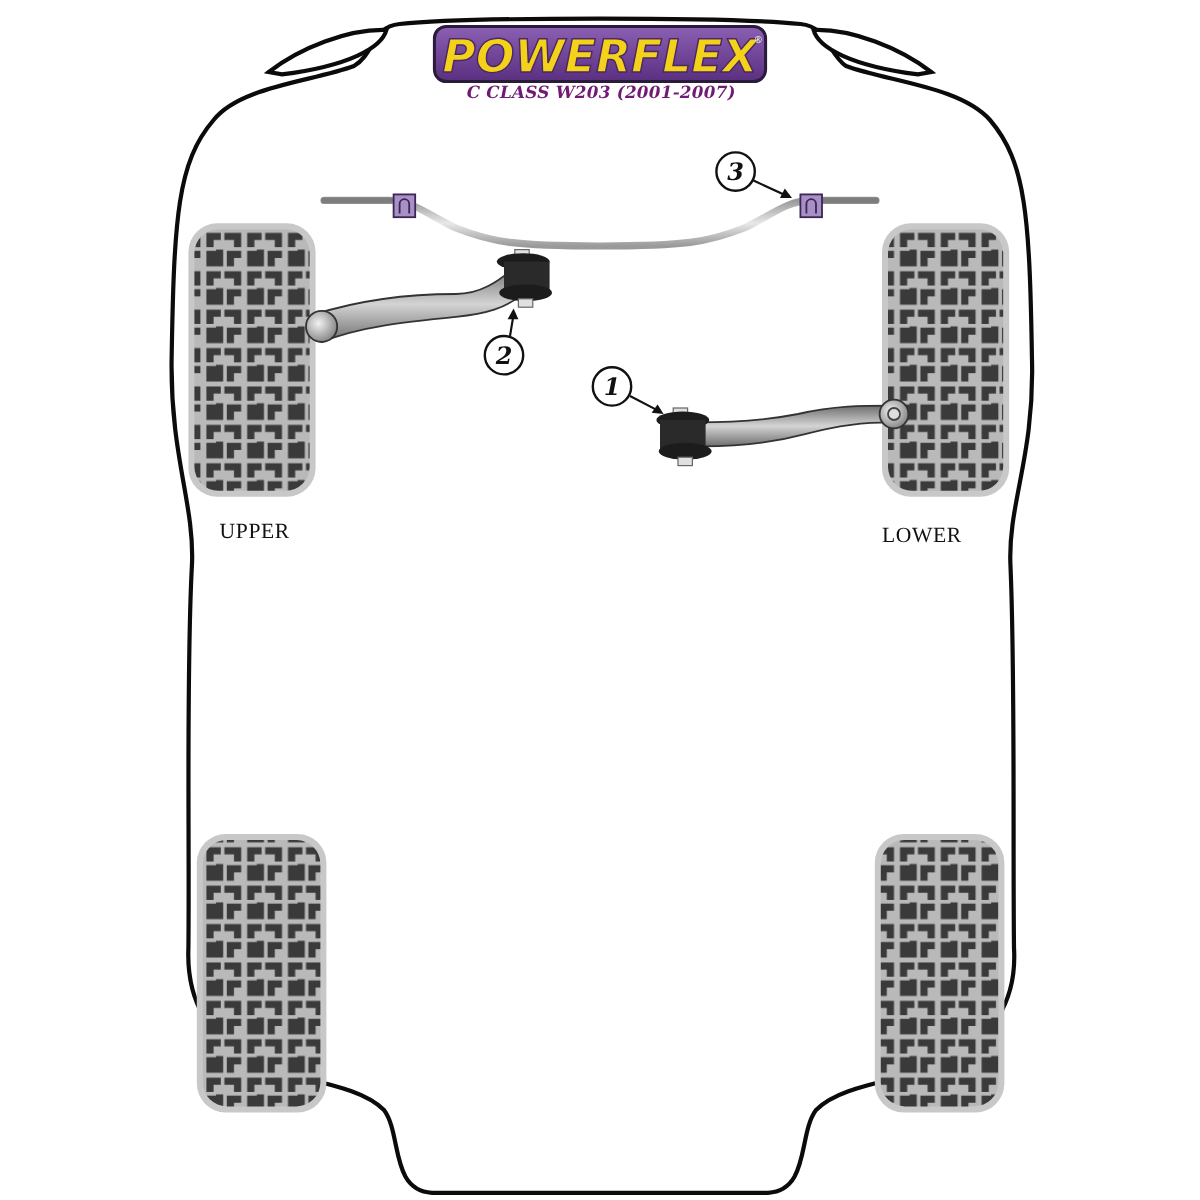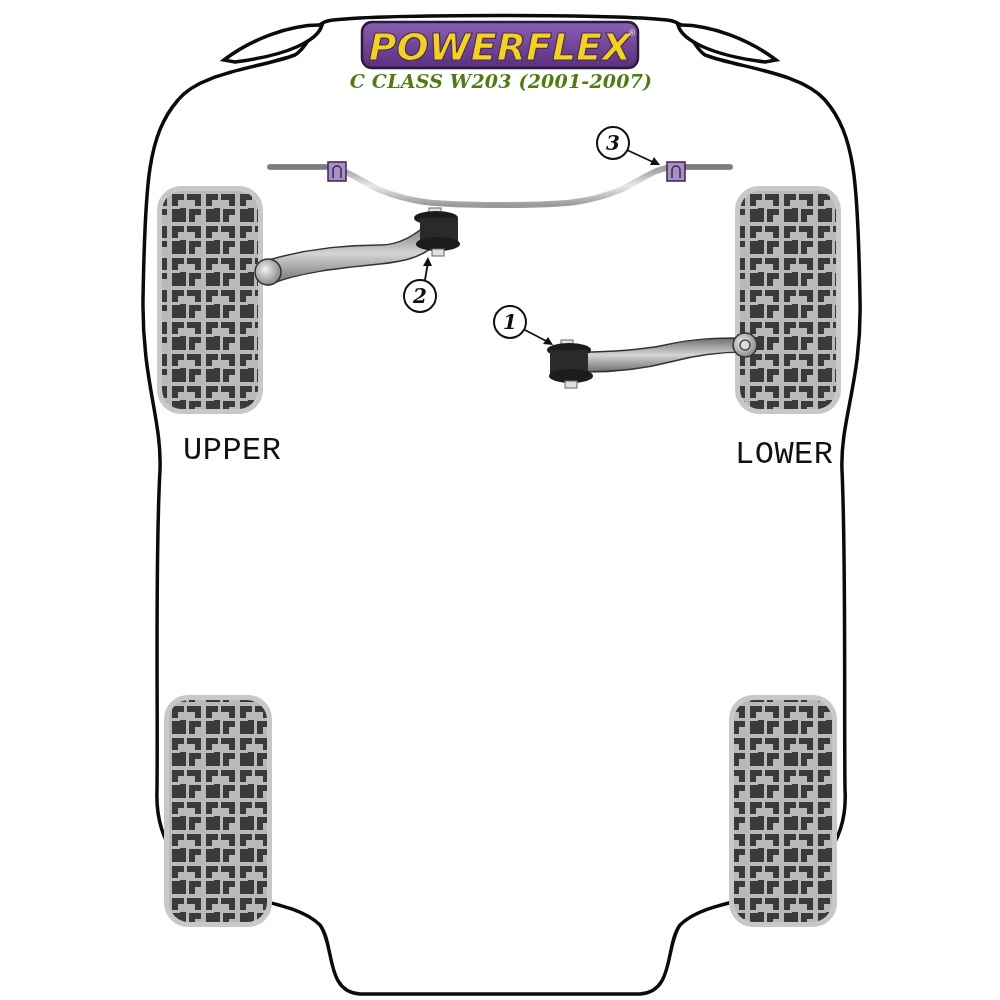--- a/index.html
+++ b/index.html
@@ -1,21 +1,21 @@
 <!DOCTYPE html>
 <html><head>
 <meta charset="utf-8">
 <style>
   html, body { margin: 0; padding: 0; background: #ffffff; }
   body { width: 1000px; height: 1000px; position: relative; overflow: hidden; font-family: "Liberation Sans", sans-serif; }
   #stage { position: absolute; left: 0; top: 0; width: 1000px; height: 1000px; }
-  .label { position: absolute; font-family: Liberation Mono, monospace; font-size: 32px; color: #111; letter-spacing: 0.5px; }
+  .label { position: absolute; font-family: Liberation Serif, serif; font-size: 18px; color: #111; letter-spacing: 0.5px; }
   .callout-num { font-family: "DejaVu Serif", serif; font-style: italic; font-weight: bold; font-size: 20px; fill: #111; }
   .brand-text { font-family: "DejaVu Sans", sans-serif; font-weight: bold; font-style: italic; }
-  .subtitle { position: absolute; left: 340px; top: 70px; width: 322px; text-align: center; font-family: "DejaVu Serif", serif; font-weight: bold; font-style: italic; font-size: 19px; color: #4d7c0f; letter-spacing: 0.2px; }
+  .subtitle { position: absolute; left: 340px; top: 70px; width: 322px; text-align: center; font-family: "DejaVu Serif", serif; font-weight: bold; font-style: italic; font-size: 14px; color: #701a75; letter-spacing: 0.2px; }
 </style>
 </head>
 <body>
 
 <svg id="stage" viewBox="0 0 1000 1000" xmlns="http://www.w3.org/2000/svg">
   <defs>
 
     <pattern id="tread" x="0" y="0" width="34" height="32" patternUnits="userSpaceOnUse">
       <rect width="34" height="32" fill="#b9b9b9"></rect>
       <path d="M2 2 h12 v6 h-6 v6 h-6 z" fill="#3a3a3a"></path>

